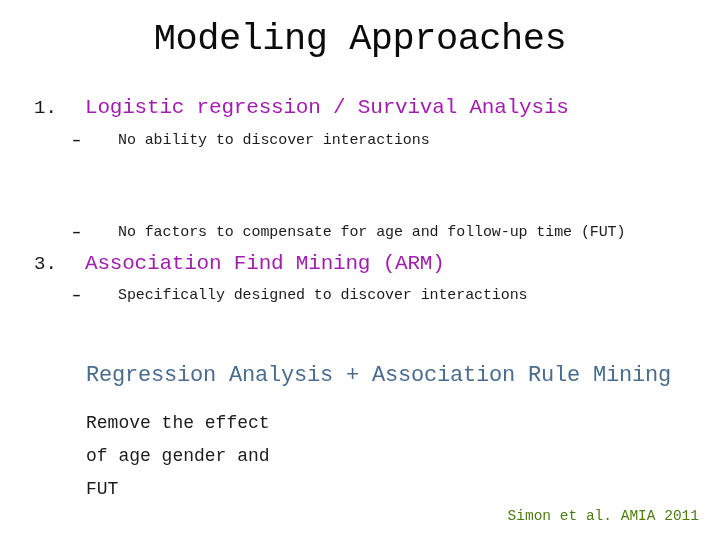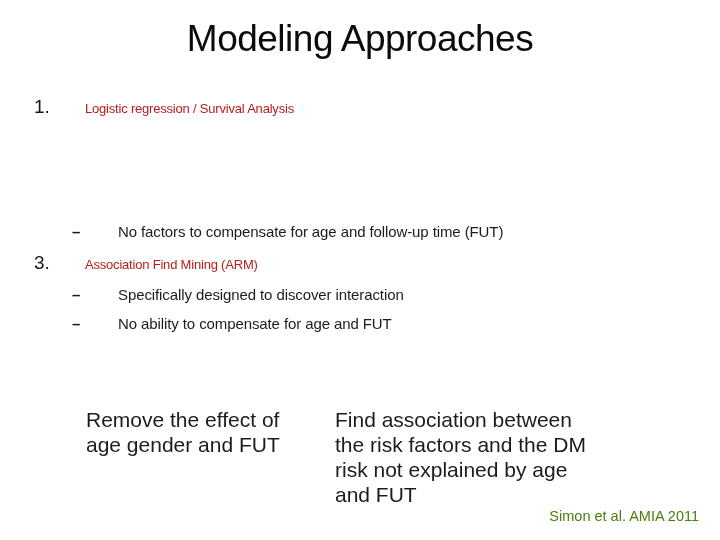--- a/index.html
+++ b/index.html
@@ -1,21 +1,21 @@
 <!DOCTYPE html>
 <html><head>
 <meta charset="utf-8">
 <style>
   html, body { margin: 0; padding: 0; background: #ffffff; }
   .slide {
     position: relative;
     width: 720px;
     height: 540px;
     background: #ffffff;
-    font-family: Liberation Sans, sans-serif;
+    font-family: Liberation Mono, monospace;
     color: #161616;
     overflow: hidden;
   }
   .title {
     position: absolute;
     top: 18px;
     left: 0;
     width: 720px;
     text-align: center;
     font-size: 37px;
@@ -24,21 +24,21 @@
     letter-spacing: -0.5px;
   }
   .row { position: absolute; left: 0; white-space: nowrap; }
   .item-num {
     display: inline-block;
     margin-left: 34px;
     width: 51px;
     font-size: 19px;
     color: #161616;
   }
-  .item-label { font-size: 13px; color: #b91c1c; letter-spacing: -0.2px; }
+  .item-label { font-size: 21px; color: #a21caf; letter-spacing: -0.2px; }
   .sub-dash {
     display: inline-block;
     margin-left: 72px;
     width: 46px;
     font-size: 15px;
     font-weight: bold;
     color: #161616;
   }
   .sub-label { font-size: 15px; color: #1c1c1c; letter-spacing: -0.1px; }
   .heading-blue {
@@ -47,22 +47,22 @@
     top: 363px;
     font-size: 22px;
     font-weight: 400;
     color: #4a6c8e;
     white-space: nowrap;
     letter-spacing: -0.2px;
   }
   .note {
     position: absolute;
     top: 407px;
-    font-size: 21px;
-    line-height: 25px;
+    font-size: 18px;
+    line-height: 33px;
     color: #1c1c1c;
   }
   .note-left  { left: 86px;  width: 212px; }
   .note-right { left: 335px; width: 268px; }
   .citation {
     position: absolute;
     top: 508px;
     right: 21px;
     font-size: 14.5px;
     color: #4d7c0f;
@@ -71,34 +71,34 @@
 </head>
 <body>
 
 <div class="slide">
 
   <div class="title">Modeling Approaches</div>
 
   <div class="row" style="top:96px">
     <span class="item-num">1.</span><span class="item-label">Logistic regression / Survival Analysis</span>
   </div>
+  <div class="row" style="top:131px">
+    <span class="sub-dash">–</span><span class="sub-label">No ability to discover interactions</span>
+  </div>
 
   <div class="row" style="top:223px">
     <span class="sub-dash">–</span><span class="sub-label">No factors to compensate for age and follow-up time (FUT)</span>
   </div>
 
   <div class="row" style="top:252px">
     <span class="item-num">3.</span><span class="item-label">Association Find Mining (ARM)</span>
   </div>
   <div class="row" style="top:286px">
-    <span class="sub-dash">–</span><span class="sub-label">Specifically designed to discover interaction</span>
-  </div>
-  <div class="row" style="top:315px">
-    <span class="sub-dash">–</span><span class="sub-label">No ability to compensate for age and FUT</span>
+    <span class="sub-dash">–</span><span class="sub-label">Specifically designed to discover interactions</span>
   </div>
 
+  <div class="heading-blue">Regression Analysis + Association Rule Mining</div>
 
   <div class="note note-left">Remove the effect of age gender and FUT</div>
-  <div class="note note-right">Find association between the risk factors and the DM risk not explained by age and FUT</div>
 
   <div class="citation">Simon et al. AMIA 2011</div>
 
 </div>
 
 </body></html>

